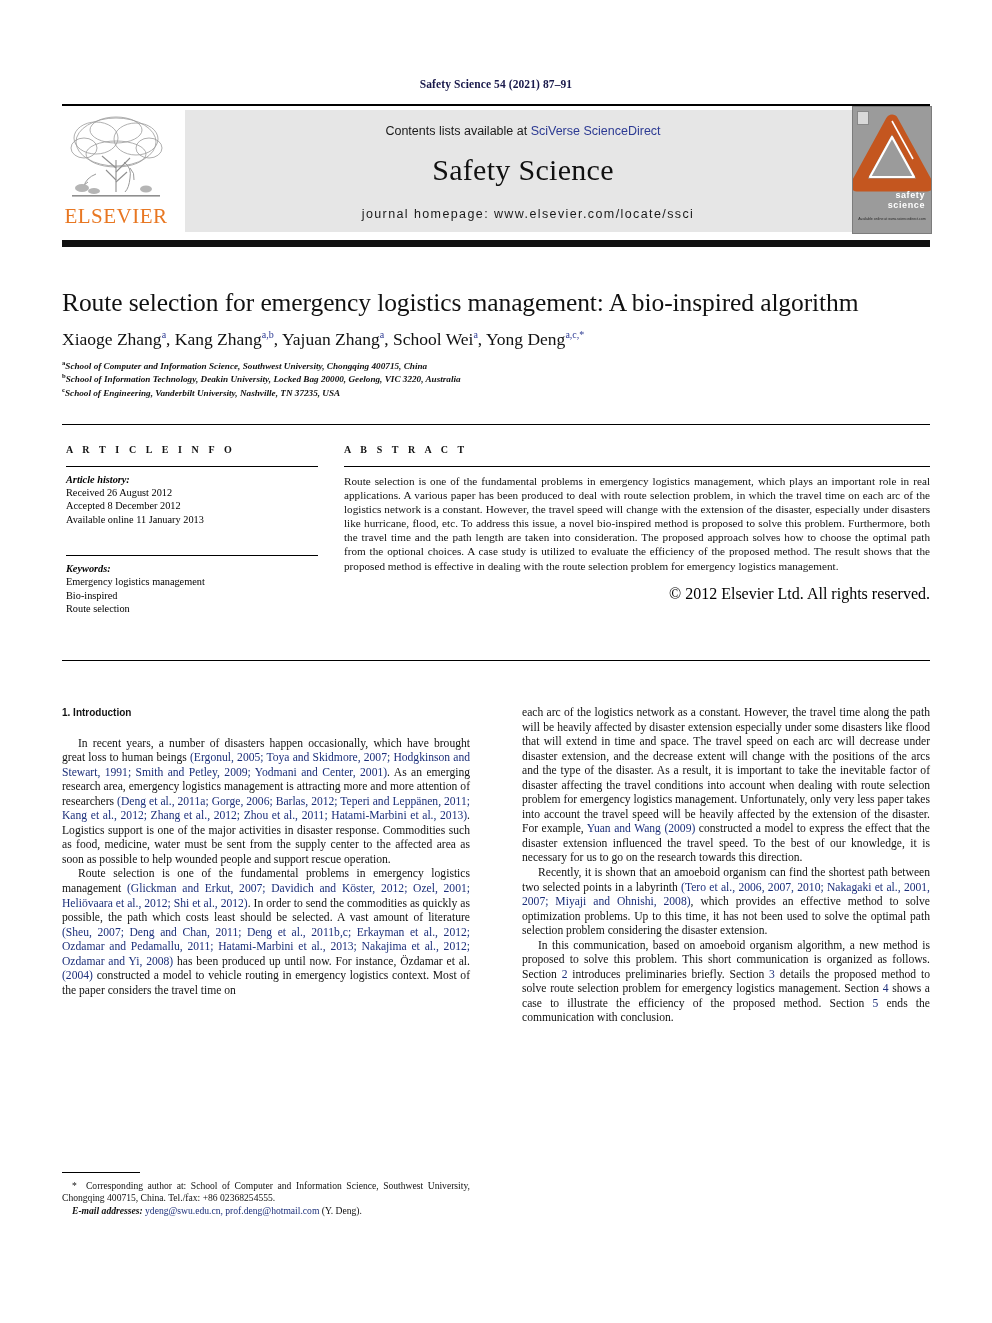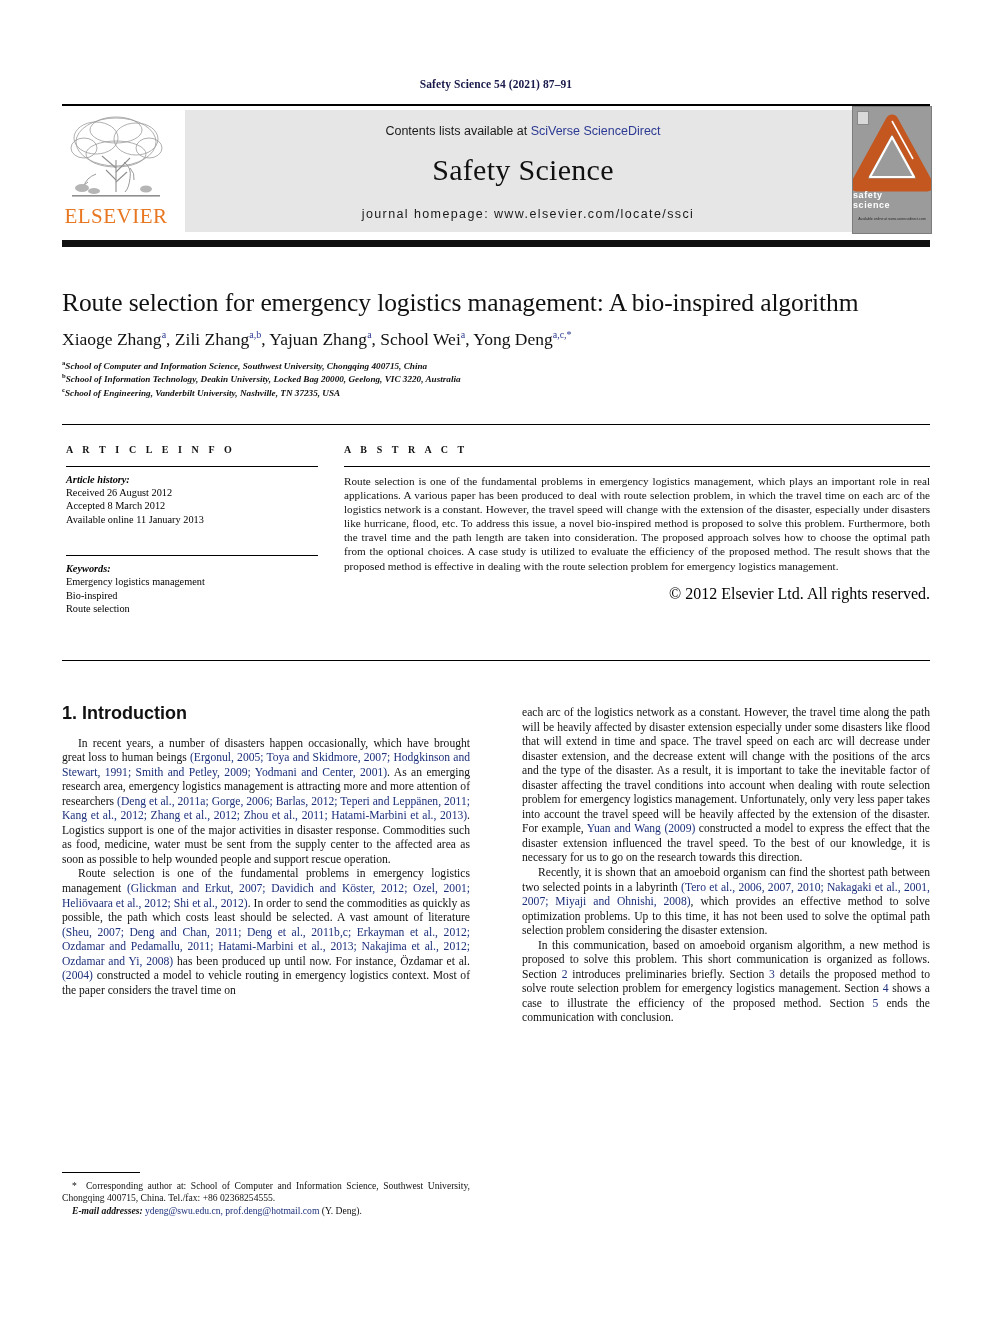--- a/index.html
+++ b/index.html
@@ -119,20 +119,21 @@
     height: 126px;
     background: #9b9b9b;
     border: 1px solid #7c7c7c;
     overflow: hidden;
   }
   .cover-inner { position: absolute; left: 0; top: 0; }
   .cover-safety {
     position: absolute;
     left: 0; top: 84px;
     width: 78px;
+    text-align: right;
     padding-right: 6px;
     box-sizing: border-box;
     font-family: "Liberation Sans", sans-serif;
     font-size: 9px;
     font-weight: bold;
     line-height: 9.5px;
     color: #ffffff;
     letter-spacing: 0.6px;
   }
   .cover-footline {
@@ -265,21 +266,21 @@
     line-height: 14.55px;
     text-align: justify;
     color: #111;
     -webkit-hyphens: none;
     hyphens: none;
   }
   .col-left  { left: 62px;  top: 706px; height: 450px; }
   .col-right { left: 522px; top: 706px; }
   .sec-title {
     font-family: "Liberation Sans", sans-serif;
-    font-size: 18px;
+    font-size: 10px;
     font-weight: bold;
     margin: 0 0 16px 0;
     color: #111;
   }
   .col p {
     margin: 0;
     text-indent: 16px;
   }
   .ref { color: #1c2f7a; }
 
@@ -380,37 +381,37 @@
       </div>
       <div class="cover-footline">Available online at www.sciencedirect.com</div>
     </div>
 
     <div class="masthead-rule-bottom"></div>
   </div>
 
   <div class="title">Route selection for emergency logistics management: A bio-inspired algorithm</div>
 
   <div class="authors">
-    <span><span>Xiaoge Zhang</span><sup>a</sup><span>, </span></span><span><span>Zili Zhang</span><sup>a,b</sup><span>, </span></span><span><span>Yajuan Zhang</span><sup>a</sup><span>, </span></span><span><span>School Wei</span><sup>a</sup><span>, </span></span><span><span>Yong Deng</span><sup>a,c,*</sup></span>
+    <span><span>Xiaoge Zhang</span><sup>a</sup><span>, </span></span><span><span>Kang Zhang</span><sup>a,b</sup><span>, </span></span><span><span>Yajuan Zhang</span><sup>a</sup><span>, </span></span><span><span>School Wei</span><sup>a</sup><span>, </span></span><span><span>Yong Deng</span><sup>a,c,*</sup></span>
   </div>
 
   <div class="affiliations">
     <div><sup>a</sup><span>School of Computer and Information Science, Southwest University, Chongqing 400715, China</span></div>
     <div><sup>b</sup><span>School of Information Technology, Deakin University, Locked Bag 20000, Geelong, VIC 3220, Australia</span></div>
     <div><sup>c</sup><span>School of Engineering, Vanderbilt University, Nashville, TN 37235, USA</span></div>
   </div>
 
   <div class="panel-rule-top"></div>
 
   <div class="info-col">
     <div class="section-caps">A R T I C L E   I N F O</div>
     <div class="hr-thin"></div>
     <div class="info-head">Article history:</div>
     <div class="info-line">Received 26 August 2012</div>
-    <div class="info-line">Accepted 8 March 2012</div>
+    <div class="info-line">Accepted 8 December 2012</div>
     <div class="info-line">Available online 11 January 2013</div>
     <div class="info-gap"></div>
     <div class="hr-thin"></div>
     <div class="info-head">Keywords:</div>
     <div class="info-line">Emergency logistics management</div>
     <div class="info-line">Bio-inspired</div>
     <div class="info-line">Route selection</div>
   </div>
 
   <div class="abstract-col">

